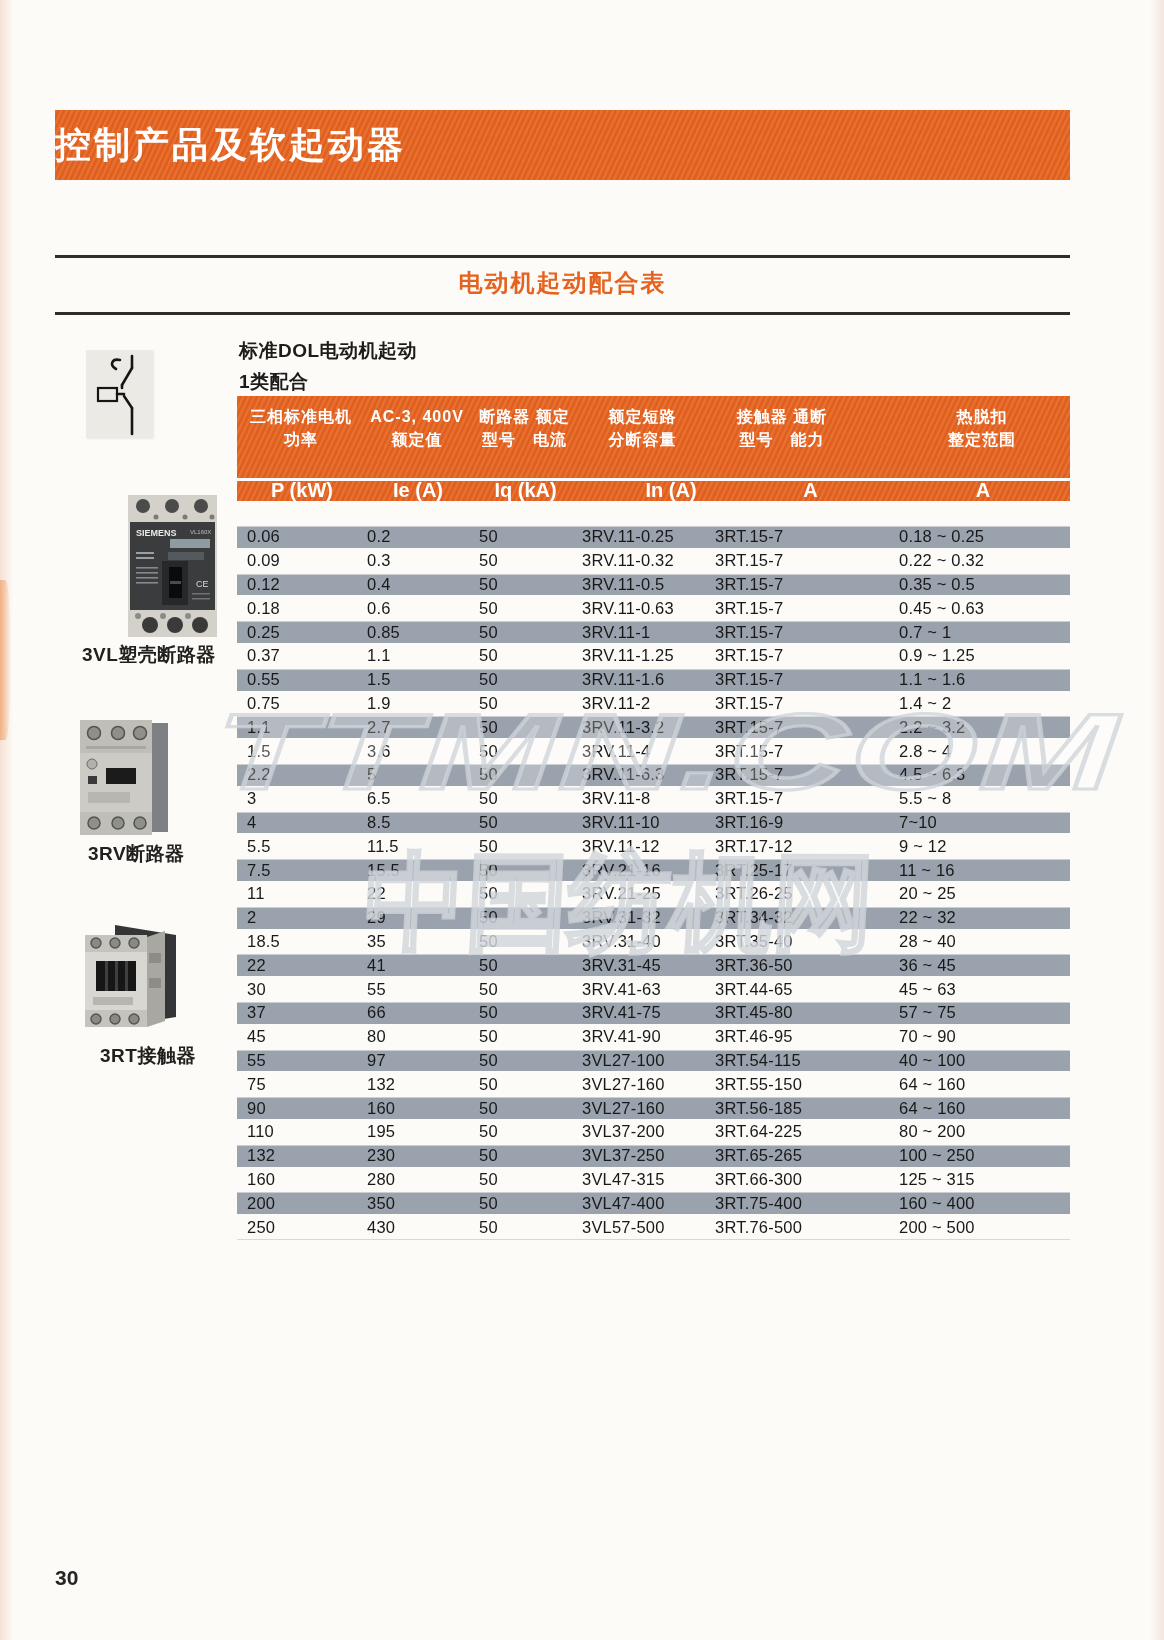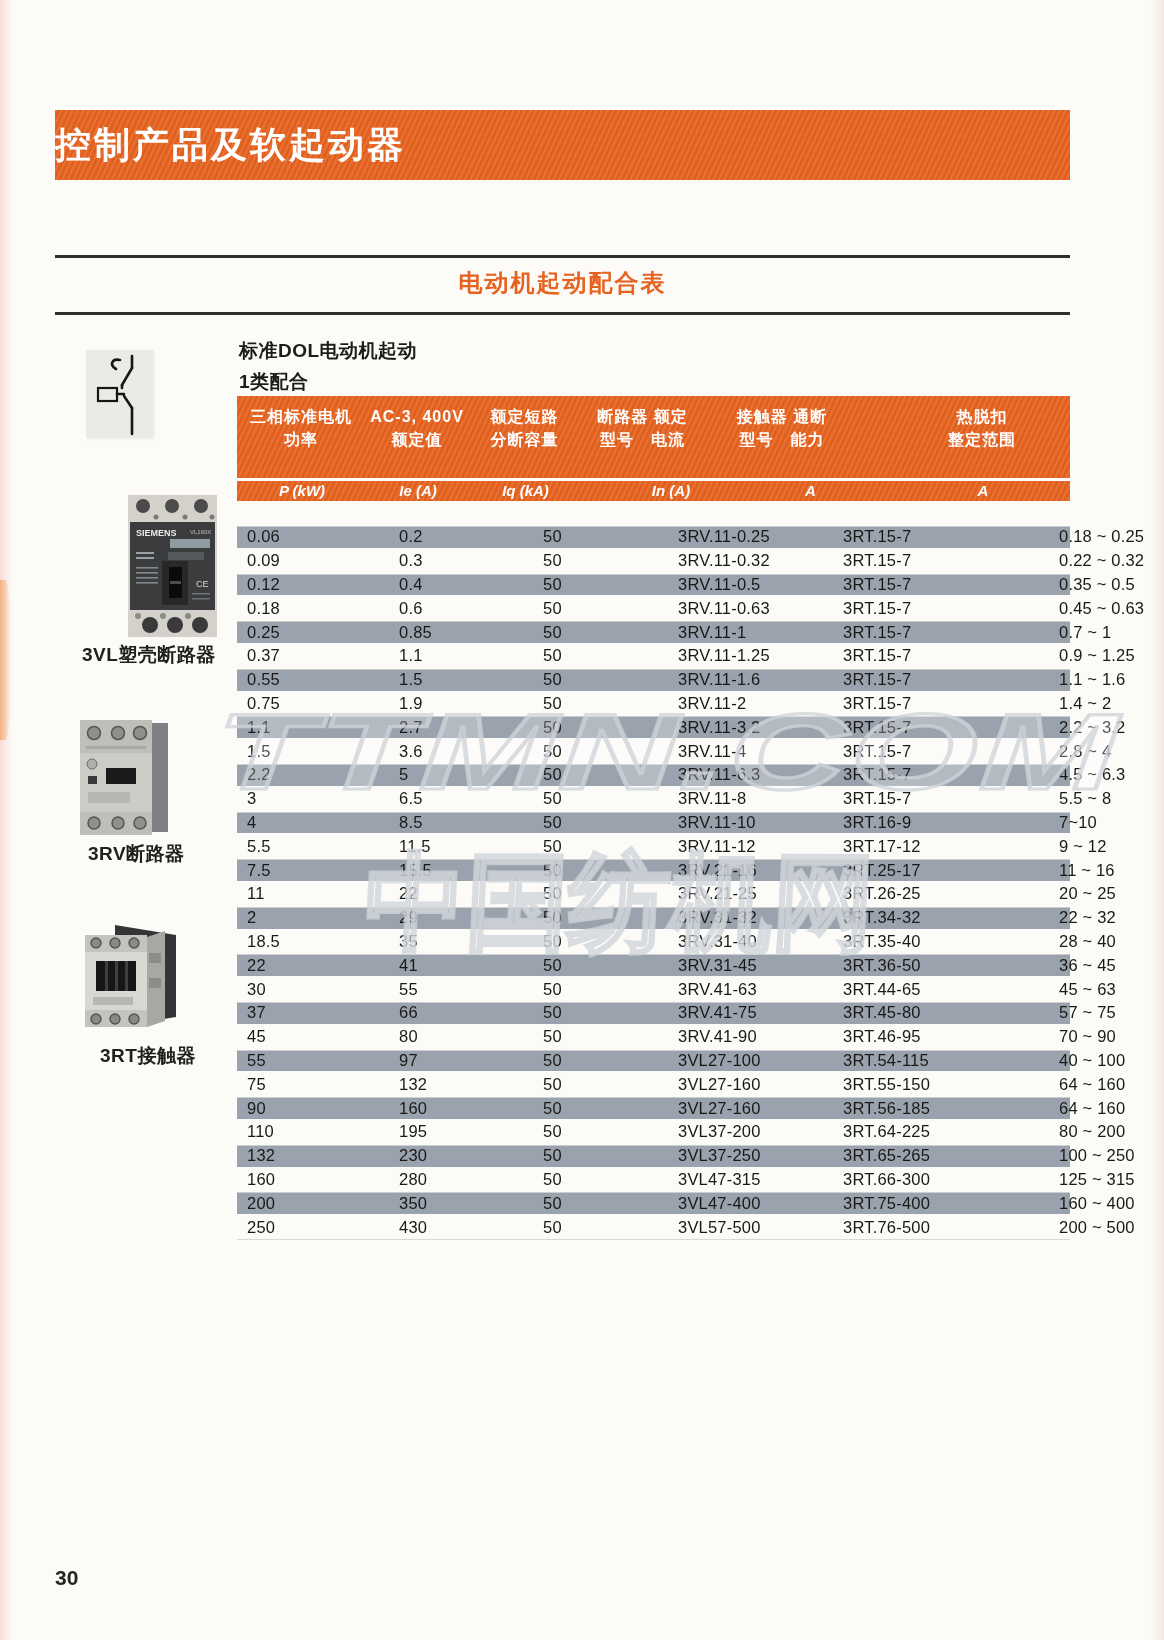--- a/index.html
+++ b/index.html
@@ -44,25 +44,25 @@
   .intro-2{top:369px;}
 
   
   .data-table{position:absolute;left:237px;top:396px;width:833px;z-index:1;}
   .thead,.units-row,.trow{display:grid;grid-template-columns:120px 112px 103px 133px 146px 1fr;text-align:center;}
   .thead{height:82px;border-bottom:3px solid #ffffff;}
   .th{color:#fff;font-size:16px;font-weight:bold;line-height:23px;padding:9px 2px 0 10px;
     display:flex;flex-direction:column;white-space:pre;letter-spacing:1px;}
   .th.col-5{padding-left:45px;}
   .units-row{height:20px;}
-  .unit{color:#fff;font-size:15px;font-weight:bold;line-height:19px;padding-left:10px;white-space:nowrap;font-style:italic;}
+  .unit{color:#fff;font-size:20px;font-weight:bold;line-height:19px;padding-left:10px;white-space:nowrap;}
   .unit.col-3,.unit.col-4{padding-left:65px;}
   .unit.col-5{padding-left:45px;}
   .tbody{margin-top:24px;border-bottom:1px solid #d8d8d4;}
-  .trow{height:23.8px;gap:32px;}
+  .trow{height:23.8px;}
   .trow.gray{background:var(--row-gray);box-shadow:inset 0 1.5px 0 #fcfbf8, inset 0 -1px 0 #fcfbf8;}
   .cell{font-size:16.5px;color:var(--ink);display:flex;align-items:center;padding-left:10px;
     white-space:nowrap;letter-spacing:0.2px;}
   .cell.col-5{padding-left:48px;}
 
   
   .figure{position:absolute;}
   .symbol-box{left:86px;top:350px;width:67px;height:88px;background:#eceae5;box-shadow:1px 1px 2px rgba(0,0,0,0.08);}
   .photo-3vl{left:88px;top:495px;width:89px;height:180px;margin-left:40px;}
   .photo-3rv{left:80px;top:720px;width:90px;height:115px;}
@@ -196,22 +196,22 @@
     <circle cx="30" cy="96" r="5" fill="#8a8a84" stroke="#54544e" stroke-width="1.4"></circle>
     <circle cx="49" cy="96" r="5" fill="#8a8a84" stroke="#54544e" stroke-width="1.4"></circle>
   </svg>
 </div>
 <div class="product-label label-3rt">3RT接触器</div>
 
 <div class="data-table">
   <div class="thead hatch">
       <div class="th col-0"><span>三相标准电机</span><span>功率</span></div>
       <div class="th col-1"><span>AC-3, 400V</span><span>额定值</span></div>
+      <div class="th col-3"><span>断路器 额定</span><span>型号　电流</span></div>
       <div class="th col-2"><span>额定短路</span><span>分断容量</span></div>
-      <div class="th col-3"><span>断路器 额定</span><span>型号　电流</span></div>
       <div class="th col-4"><span>接触器 通断</span><span>型号　能力</span></div>
       <div class="th col-5"><span>热脱扣</span><span>整定范围</span></div>
     </div>
   <div class="units-row hatch">
       <div class="unit col-0">P (kW)</div>
       <div class="unit col-1">Ie (A)</div>
       <div class="unit col-2">Iq (kA)</div>
       <div class="unit col-3">In (A)</div>
       <div class="unit col-4">A</div>
       <div class="unit col-5">A</div>

